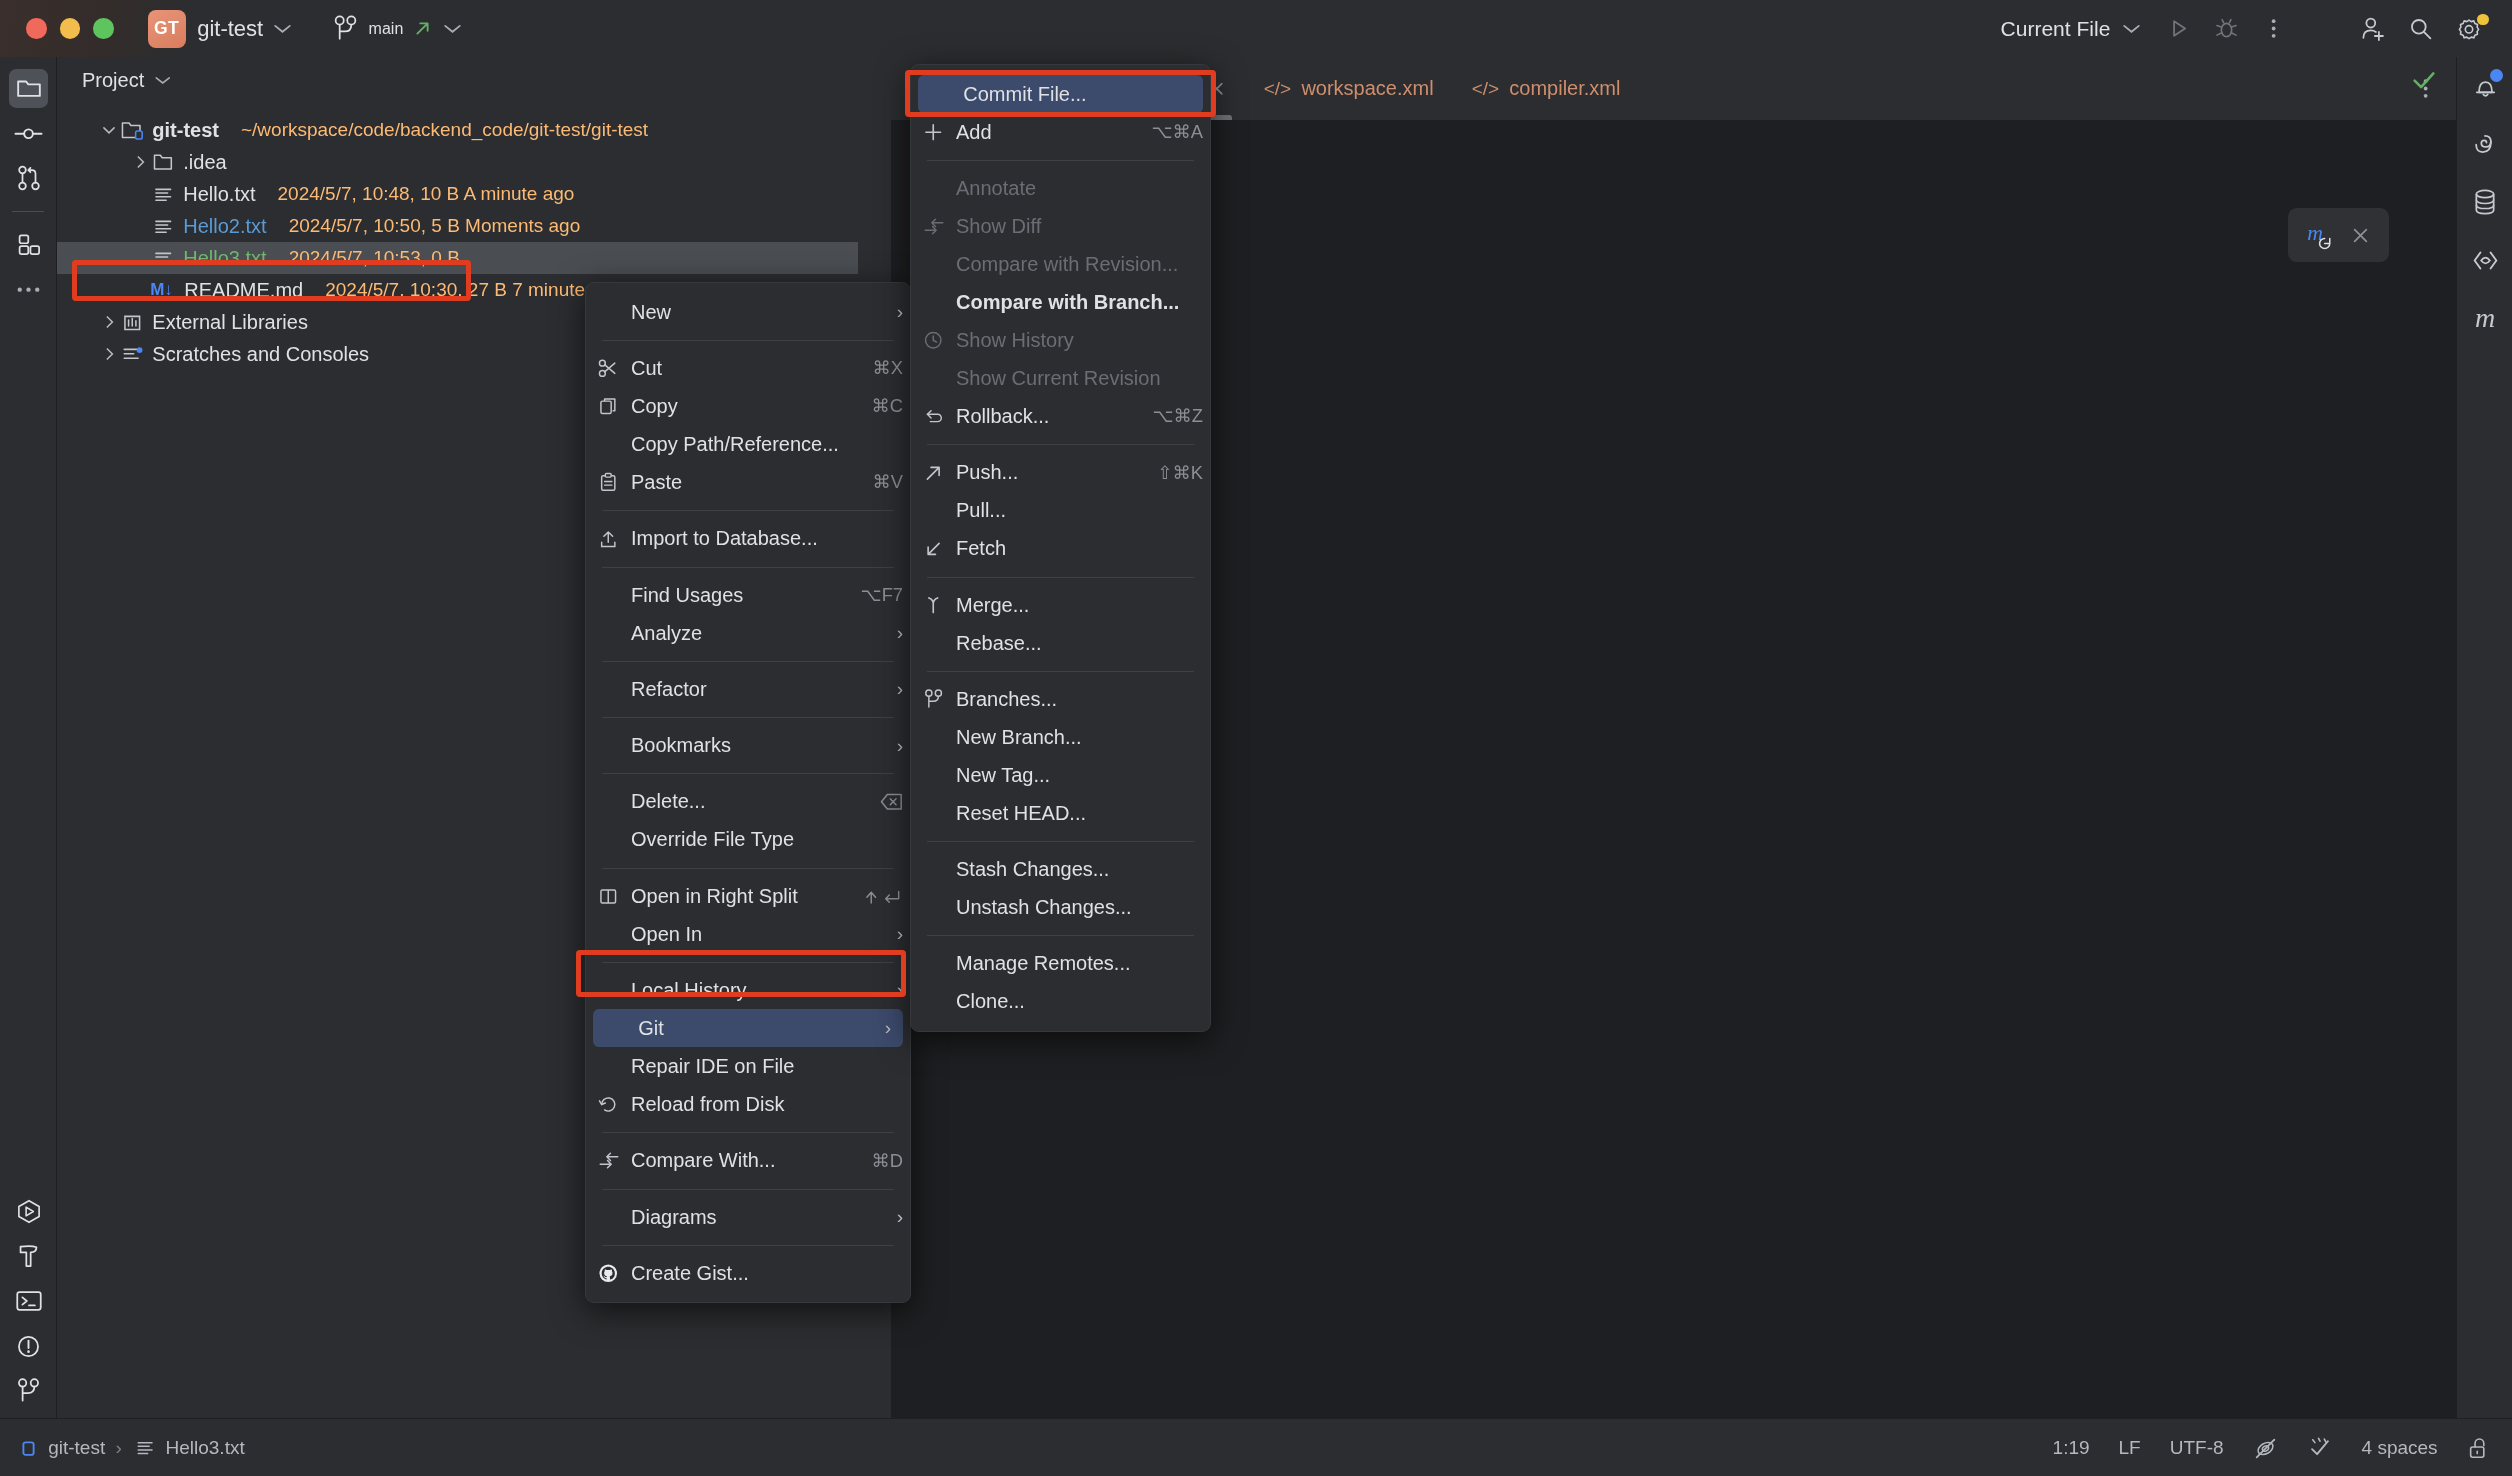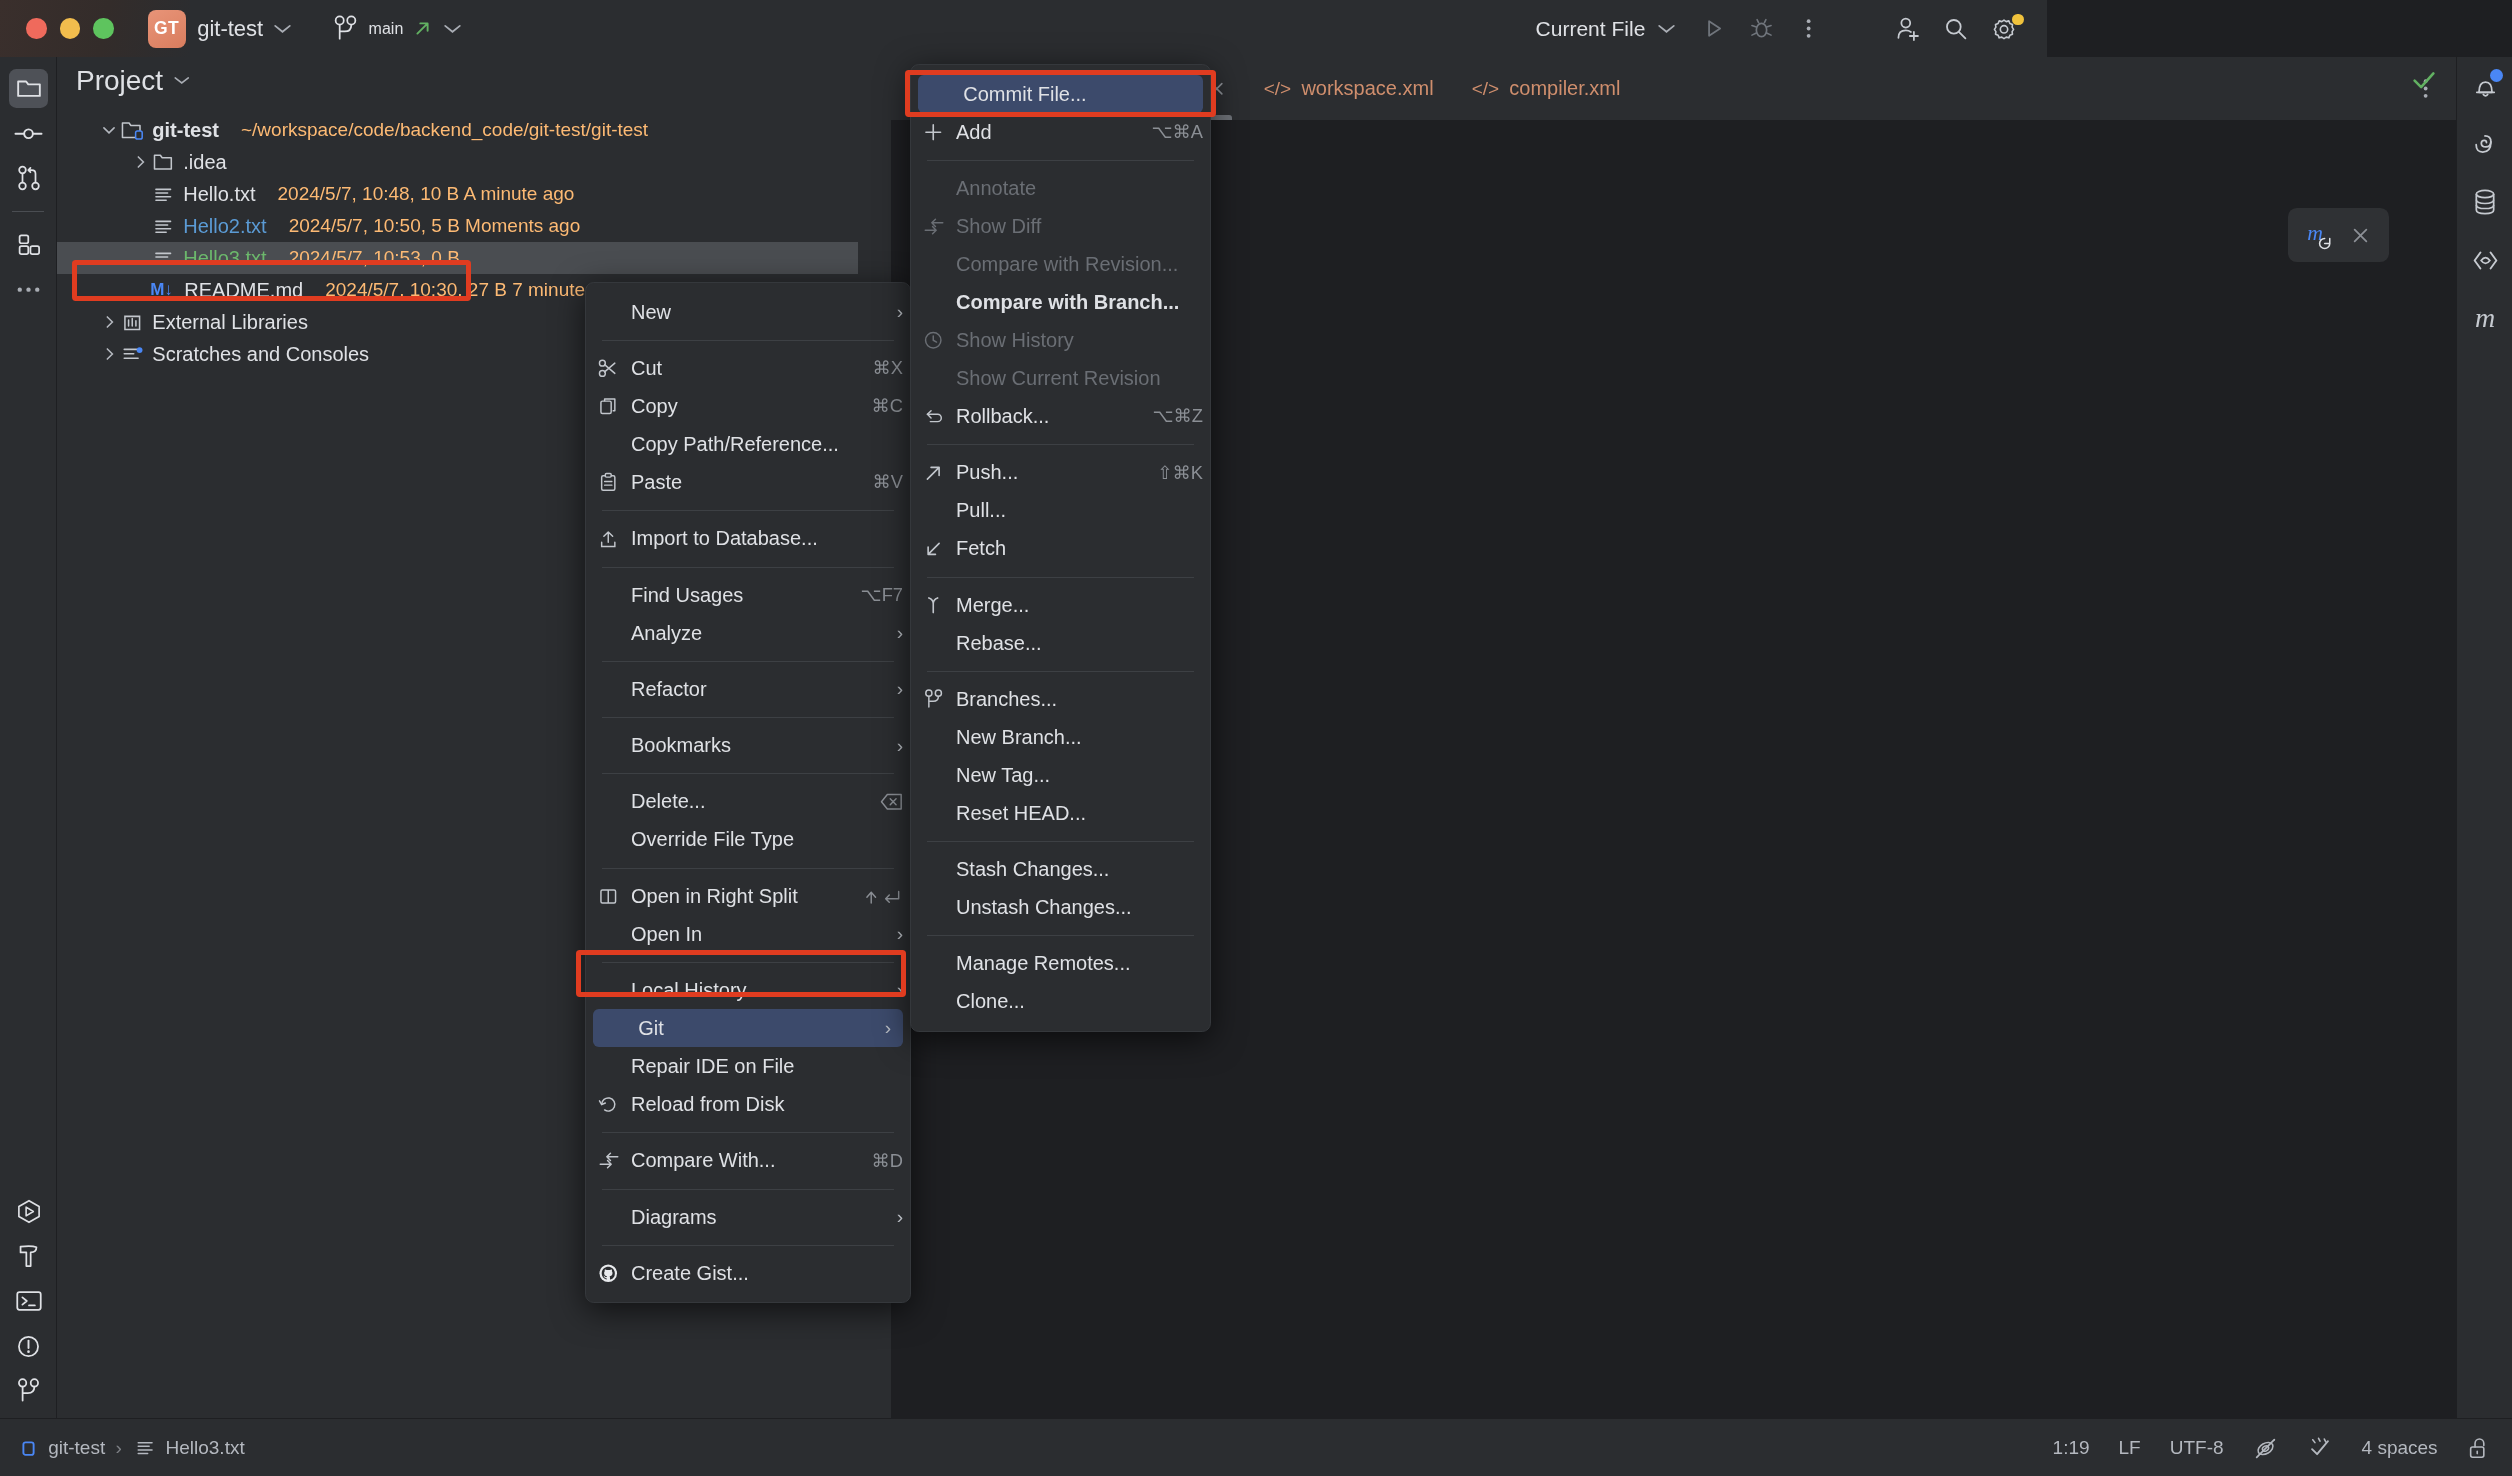--- a/index.html
+++ b/index.html
@@ -10,21 +10,21 @@
     overflow: hidden;
   }
   .app {
     position: relative;
     width: 2512px; height: 1477px;
     background: #1e1f22;
   }
 
   
   .titlebar {
-    position: absolute; left: 0; top: 0; width: 2047px; height: 57px;
+    position: absolute; left: 0; top: 0; width: 2512px; height: 57px;
     background: #2b2d30;
     display: flex; align-items: center;
   }
   .titlebar::before{
     content:""; position:absolute; left:0; top:0; width:190px; height:57px;
     background: linear-gradient(100deg,#3a2f2c 0%, #332c2a 55%, #2b2d30 100%);
   }
   .traffic { display:flex; gap:13px; margin-left:26px; z-index:2; }
   .dot { width:20.5px; height:20.5px; border-radius:50%; }
   .dot.red{ background:#ef6a5c; } .dot.yellow{ background:#f2bd4d; } .dot.green{ background:#5ec45e; }
@@ -65,21 +65,21 @@
     background:#2b2d30; border-left:0.7px solid #1e1f22;
   }
   .rstripe-btn { width:56px; height:58px; display:flex; align-items:center; justify-content:center; position:relative; }
 
   
   .proj-panel {
     position:absolute; left:57px; top:57px; width:834px; height:1361px;
     background:#2b2d30;
   }
   .proj-header { height:47px; display:flex; align-items:center; padding-left:19px; }
-  .proj-header .t { color:#dfe1e5; font-size:28px; }
+  .proj-header .t { color:#dfe1e5; font-size:20px;margin-left:6px; }
   .proj-header .c { color:#a9adb4; font-size:14.6px; margin-left:10.2px; }
 
   .tree { padding-top:10.2px; font-size:20px; color:#dfe1e5; }
   .trow { height:32px; display:flex; align-items:center; white-space:nowrap; position:relative; }
   .trow .tw { width:22px; display:flex; justify-content:center; align-items:center; color:#b4b8bf; font-size:16px; }
   .tname { margin-left:7.3px; }
   .tname.b { font-weight:700; }
   .tmeta { color:#fdba74; font-size:19px; margin-left:22px; }
   .ticon { width:25px; display:flex; align-items:center; justify-content:center; }
 

